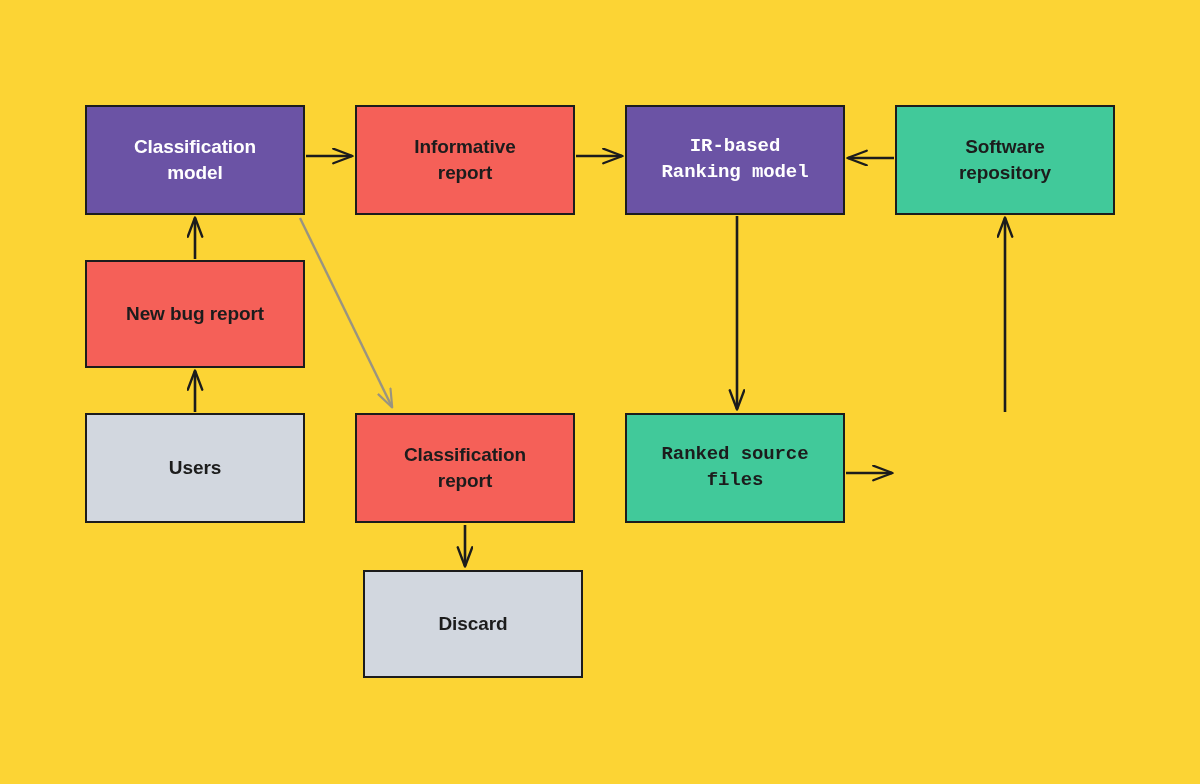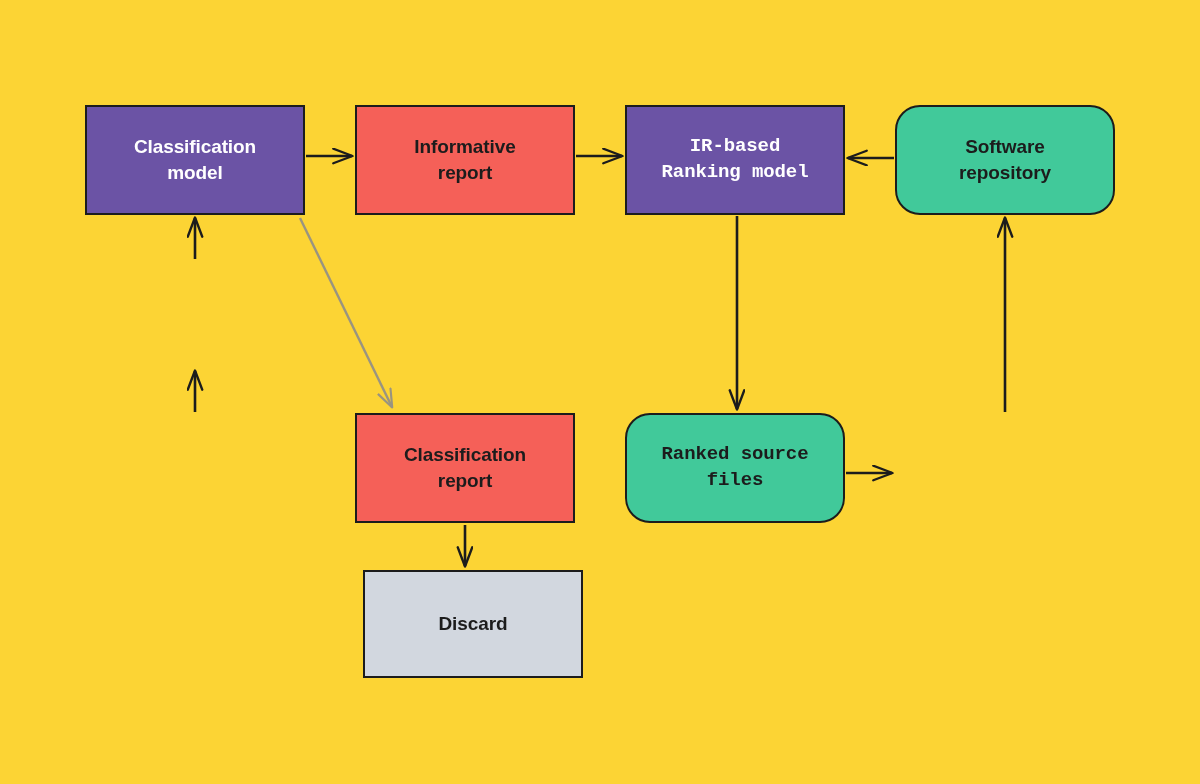--- a/index.html
+++ b/index.html
@@ -40,21 +40,21 @@
     line-height: 1.35;
     letter-spacing: -0.1px;
     padding: 4px 8px;
   }
   .node-label {
     white-space: pre-line;
     display: block;
   }
   .fill-purple { background: #6B53A5; color: #FFFFFF; }
   .fill-red    { background: #F56058; color: #1c1c1c; }
-  .fill-green  { background: #41C99A; color: #1c1c1c; border-radius: 25px; }
+  .fill-green  { background: #41C99A; color: #1c1c1c; }
   .fill-grey   { background: #D2D7DF; color: #1c1c1c; }
 
   
   .col1 { left: 85px;  width: 220px; }
   .col2 { left: 355px; width: 220px; }
   .col3 { left: 625px; width: 220px; font-family: Liberation Mono, monospace; }
   .col4 { left: 895px; width: 220px; }
 
   
   .row1 { top: 105px; height: 110px; }
@@ -111,21 +111,27 @@
   <div class="node fill-purple col3 row1">
     <span class="node-label">IR-based
 Ranking model</span>
   </div>
 
   <div class="node fill-green col4 row1">
     <span class="node-label">Software
 repository</span>
   </div>
 
+  <div class="node fill-red col1 row2">
+    <span class="node-label">New bug report</span>
+  </div>
 
+  <div class="node fill-grey col1 row3">
+    <span class="node-label">Users</span>
+  </div>
 
   <div class="node fill-red col2 row3">
     <span class="node-label">Classification
 report</span>
   </div>
 
   <div class="node fill-green col3 row3">
     <span class="node-label">Ranked source
 files</span>
   </div>

